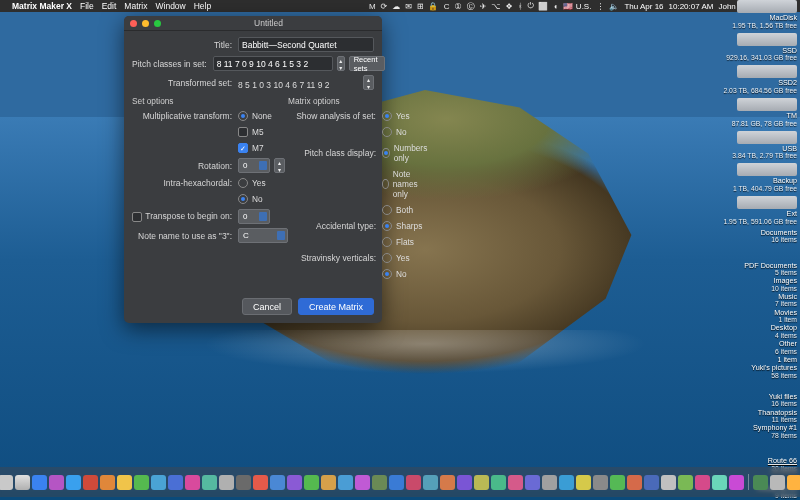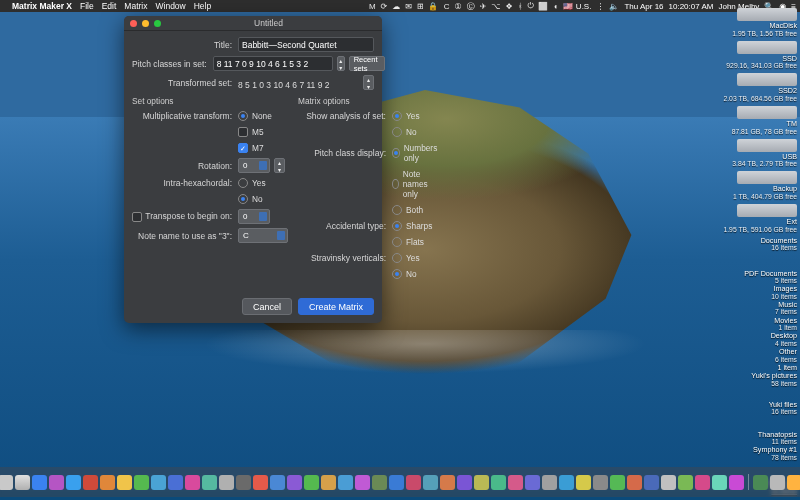--- a/index.html
+++ b/index.html
@@ -17,21 +17,21 @@
 }
 .foam{position:absolute;left:200px;top:330px;width:450px;height:70px;background:radial-gradient(ellipse 70% 60% at 50% 20%, rgba(255,255,255,0.55) 0%, rgba(255,255,255,0) 70%);opacity:.6}
 
 .menubar{position:absolute;top:0;left:0;width:800px;height:12px;background:#2e2e2e;display:flex;color:#fff;font-size:8.5px;padding:0 4px;box-sizing:border-box;}
 .menubar .left{display:flex;gap:8px;align-items:center}
 .menubar .left span{white-space:nowrap}
 .menubar .right{margin-left:auto;display:flex;gap:5px;align-items:center;font-size:8px}
 .apple{font-size:9px}
 .mglyph{opacity:.9}
 
-.desk{position:absolute;right:3px;top:8px;width:95px;height:460px;}
+.desk{position:absolute;right:3px;top:0;width:95px;height:460px;}
 .stack{margin-bottom:4px}
 .disk{width:60px;height:13px;margin-bottom:1px;border-radius:2px;background:linear-gradient(#cfd3d8,#a6abb2);margin-left:auto}
 .flabel{text-align:right;font-size:7.2px;line-height:1.05;color:#fff;text-shadow:0 1px 1px rgba(0,0,0,.9);white-space:nowrap}
 .fsub{font-size:6.8px;opacity:.9}
 
 .win{position:absolute;left:124px;top:16px;width:258px;background:#3b3d40;border-radius:5px;box-shadow:0 6px 22px rgba(0,0,0,.55);}
 .titlebar{height:14px;background:#3b3d40;border-radius:5px 5px 0 0;display:flex;align-items:center;padding:0 6px;border-bottom:1px solid #2a2b2d}
 .tl{display:flex;gap:5px}
 .tdot{width:7px;height:7px;border-radius:50%}
 .tdr{background:#ff5f57}.tdy{background:#febc2e}.tdg{background:#28c840}
@@ -41,21 +41,21 @@
 .lbl{width:100px;text-align:right;padding-right:6px;color:#d6d6d6;white-space:nowrap}
 .val{flex:1;display:flex;align-items:flex-end;gap:4px}
 input.txt{flex:1;height:13px;background:#2c2e31;border:1px solid #55585c;border-radius:2px;color:#fff;font-size:8.5px;padding:0 3px}
 .seg,.combo{height:13px;background:#5a5d61;border:1px solid #6e7176;border-radius:2px;color:#fff;font-size:8px;display:inline-flex;align-items:center;padding:0 4px;position:relative}
 .combo::after{content:"";position:absolute;right:2px;top:2px;width:8px;height:9px;background:#3e6fb4;border-radius:1px}
 .stepper{width:9px;height:13px;background:#5a5d61;border:1px solid #6e7176;border-radius:2px;display:flex;flex-direction:column}
 .stepper div{flex:1;display:flex;align-items:center;justify-content:center;font-size:6px;color:#eee}
 .btn{height:15px;border-radius:3px;padding:0 10px;font-size:9px;display:inline-flex;align-items:center;border:1px solid #6a6d72;background:#55585d;color:#fff}
 .btn.primary{background:#2f6bd6;border-color:#2f6bd6}
 .section{font-size:8.3px;color:#cfcfcf;margin:2px 0 4px 0}
-.cols{display:flex;gap:10px}
+.cols{display:flex;}
 .col{flex:1}
 .radio,.check{display:flex;align-items:center;gap:4px;margin:1px 0;font-size:8.3px}
 .rdot{width:8px;height:8px;border-radius:50%;border:1px solid #888;display:inline-flex;align-items:center;justify-content:center}
 .rdot.on::after{content:"";width:4px;height:4px;border-radius:50%;background:#3a82f0}
 .cbox{width:8px;height:8px;border:1px solid #888;border-radius:2px;display:inline-flex;align-items:center;justify-content:center;background:#2c2e31}
 .cbox.on{background:#3a82f0;border-color:#3a82f0}
 .cbox.on::after{content:"✓";font-size:7px;color:#fff;line-height:1}
 .footer{display:flex;justify-content:flex-end;gap:6px;padding:6px 8px 8px}
 
 .dock{position:absolute;left:50%;transform:translateX(-50%);bottom:3px;height:26px;padding:2px 6px;background:rgba(70,70,75,.45);border-radius:6px;display:flex;align-items:center;gap:2px;backdrop-filter:blur(2px)}
@@ -374,21 +374,21 @@
       <div class="flabel">Other</div>
       <div class="flabel fsub">6 items</div>
     </div>
     <div class="stack" style="margin-bottom: 1px;">
       <div class="flabel">1 item</div>
     </div>
     <div class="stack" style="margin-bottom: 14px;">
       <div class="flabel">Yuki's pictures</div>
       <div class="flabel fsub">58 items</div>
     </div>
-    <div class="stack" style="margin-bottom: 15px;">
+    <div class="stack" style="margin-bottom: 1px;">
       <div class="flabel">Yuki files</div>
       <div class="flabel fsub">16 items</div>
     </div>
     <div class="stack" style="margin-bottom: 1px;">
       <div class="flabel">Thanatopsis</div>
       <div class="flabel fsub">11 items</div>
     </div>
     <div class="stack" style="margin-bottom: 18px;">
       <div class="flabel">Symphony #1</div>
       <div class="flabel fsub">78 items</div>

